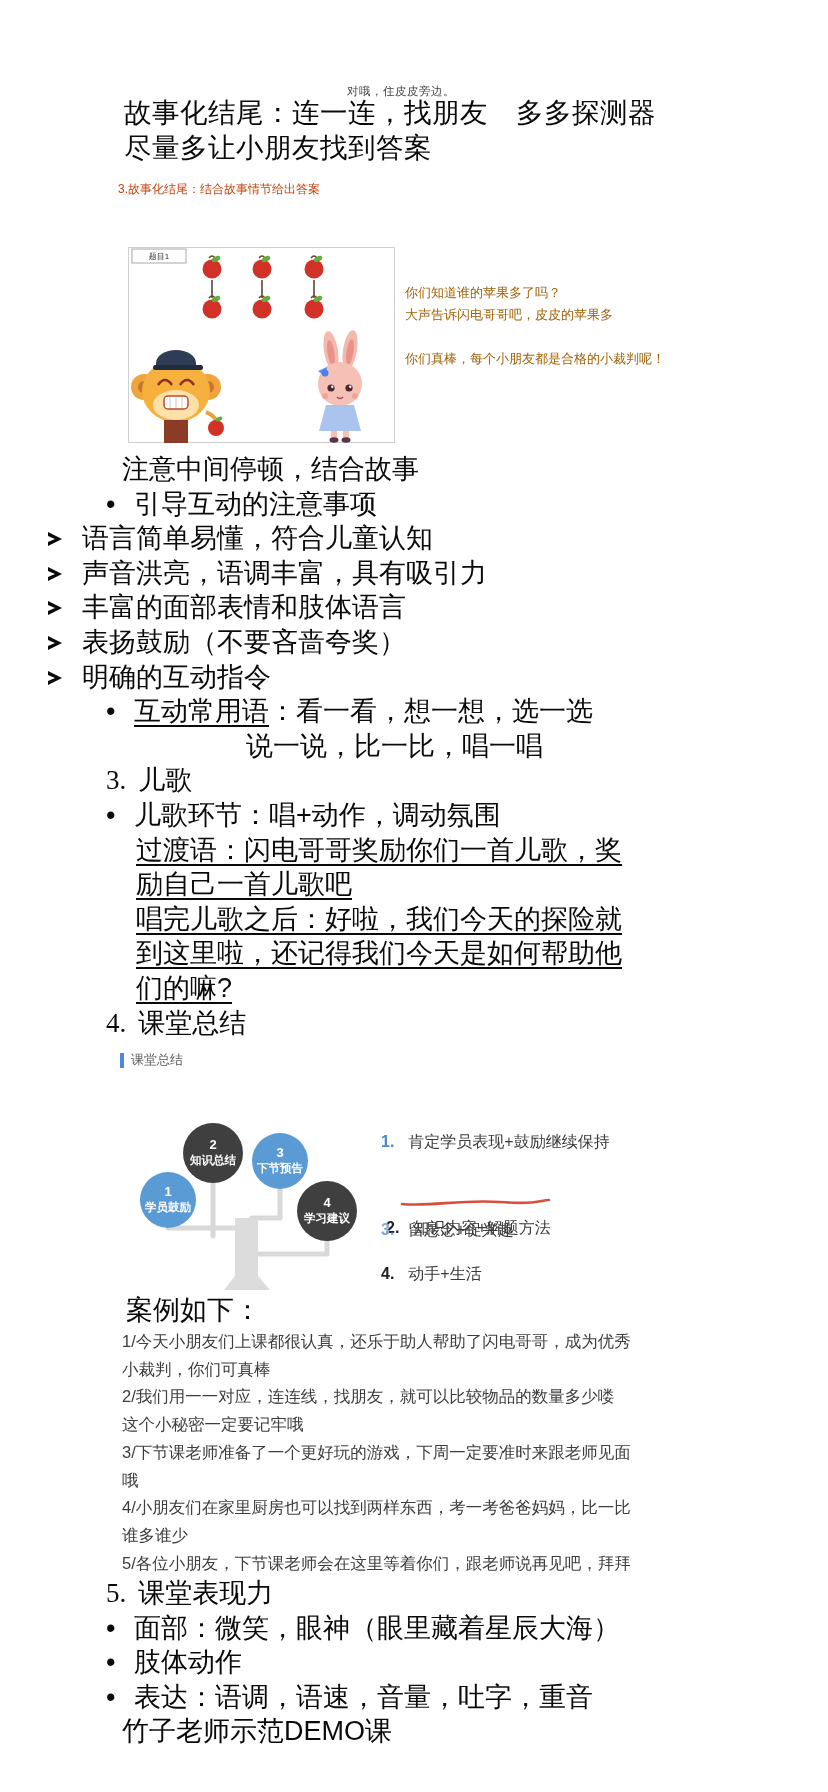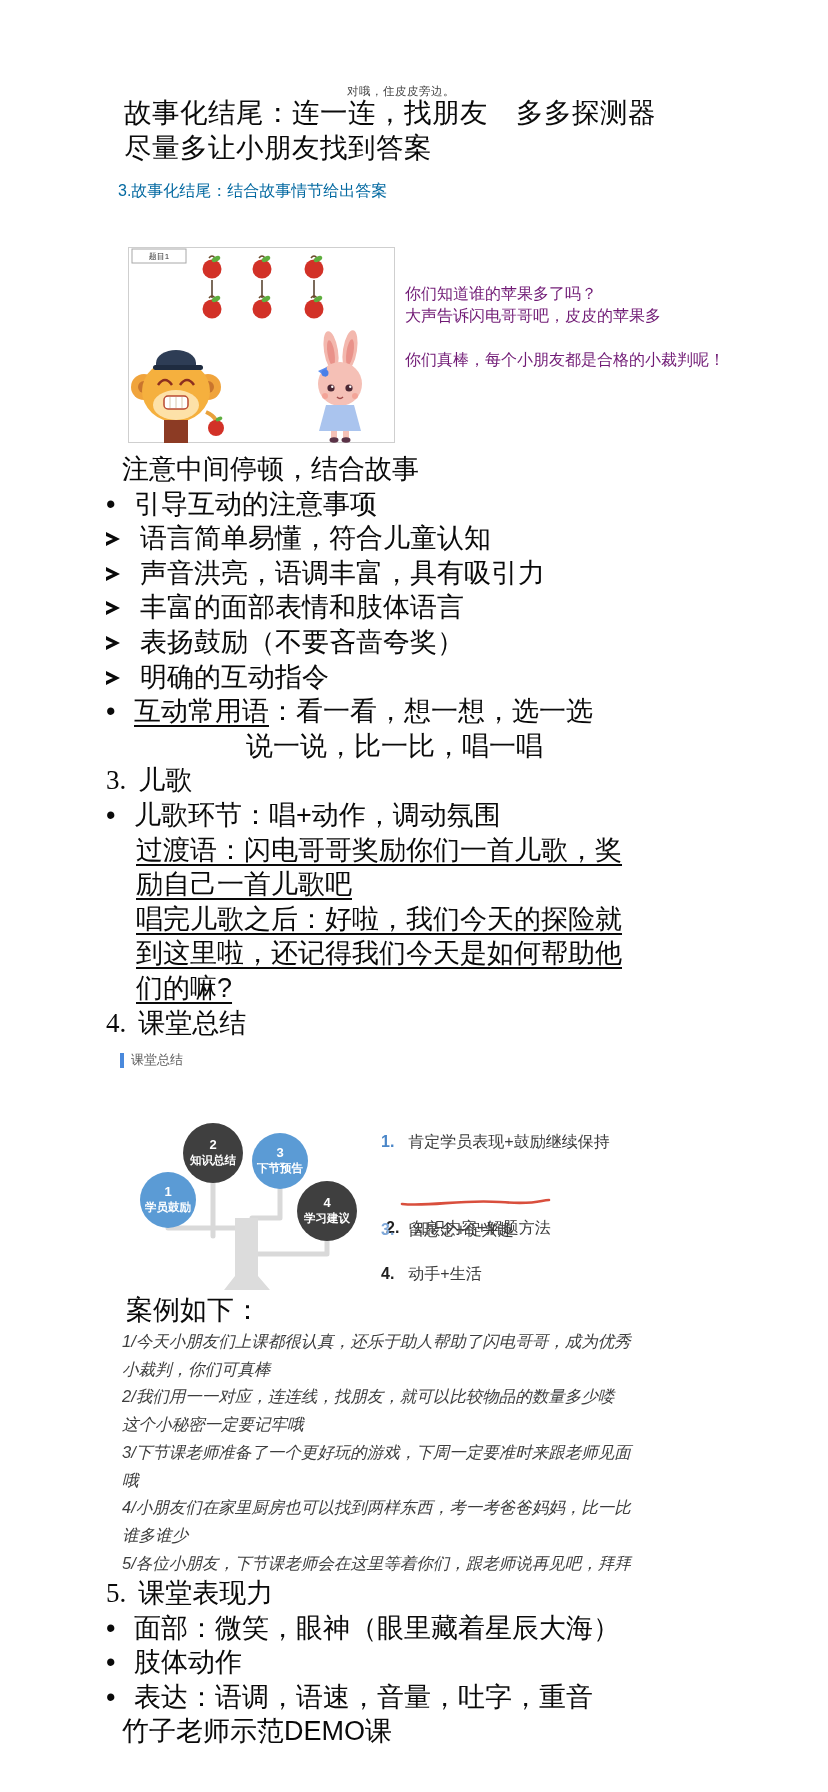--- a/index.html
+++ b/index.html
@@ -3,53 +3,53 @@
 <meta charset="utf-8">
 <style>
   *{margin:0;padding:0;box-sizing:border-box;}
   html,body{background:#fff;}
   body{font-family:"Liberation Sans","DejaVu Sans",sans-serif;color:#111;}
   .page{position:relative;width:828px;height:1744px;background:#fff;overflow:hidden;}
   .abs{position:absolute;}
 
   .topnote{font-size:11.5px;color:#454545;letter-spacing:.5px;}
   .h1{font-size:27.5px;line-height:35px;color:#0a0a0a;letter-spacing:.5px;}
-  .subnote{font-size:16px;color:#0369a1;}
+  .subnote{font-size:12px;color:#c2410c;}
 
   .big{font-size:27px;line-height:34.6px;color:#0a0a0a;}
   .bigblock{position:absolute;left:0;width:828px;}
   .pl-plain{padding-left:122px;}
   .pl-bullet{padding-left:106px;}
-  .pl-arrow{padding-left:106px;}
+  .pl-arrow{padding-left:48px;}
   .pl-cont{padding-left:246px;}
   .pl-num{padding-left:106px;}
   .pl-under{padding-left:136px;}
 
   .dot{display:inline-block;width:28px;}
   .dot::before{content:"•";}
   .arrow-icon{position:relative;display:inline-block;width:17px;height:16px;margin-right:17px;}
   .arrow-icon::before{content:"";position:absolute;left:0;top:1px;border-top:7px solid transparent;border-bottom:7px solid transparent;border-left:14px solid #0a0a0a;}
   .arrow-icon::after{content:"";position:absolute;left:0;top:5px;border-top:3px solid transparent;border-bottom:3px solid transparent;border-left:7px solid #fff;}
   .ul{text-decoration:underline;text-decoration-thickness:2px;text-underline-offset:5px;}
   .serifnum{font-family:"Liberation Serif","DejaVu Serif",serif;margin-right:12px;}
 
-  .dialog{font-size:16px;color:#701a75;}
+  .dialog{font-size:13px;color:#a16207;}
 
   .tagrow{display:flex;align-items:center;gap:7px;}
   .tagbar{width:4px;height:15px;background:#4a89dc;}
   .tagtext{font-size:13px;color:#595959;}
 
   .point{position:absolute;font-size:16px;color:#3a3a3a;white-space:nowrap;}
   .pnum{font-weight:bold;margin-right:14px;}
   .pnum.blue{color:#4a86c8;}
   .pnum.blue2{color:#7fa8d9;}
   .pnum.dark{color:#1f1f1f;}
 
   .caseheading{font-size:27px;color:#0a0a0a;}
-  .caseline{font-size:16.5px;line-height:27.7px;color:#3d3d3d;padding-left:122px;font-style:italic;}
+  .caseline{font-size:16.5px;line-height:27.7px;color:#3d3d3d;padding-left:122px;}
 
   .nodenum{font-family:"Liberation Sans",sans-serif;font-size:13px;font-weight:bold;fill:#fff;text-anchor:middle;}
   .nodelabel{font-family:"Liberation Sans",sans-serif;font-size:11.5px;font-weight:bold;fill:#fff;text-anchor:middle;}
   .branch{stroke:#d9d9d9;stroke-width:5;fill:none;stroke-linecap:round;stroke-linejoin:round;}
   circle.blue{fill:#5b9bd5;}
   circle.dark{fill:#3f3f3f;}
   .cardtag{font-family:"Liberation Sans",sans-serif;font-size:8px;fill:#333;text-anchor:middle;}
 </style>
 </head>
 <body>

